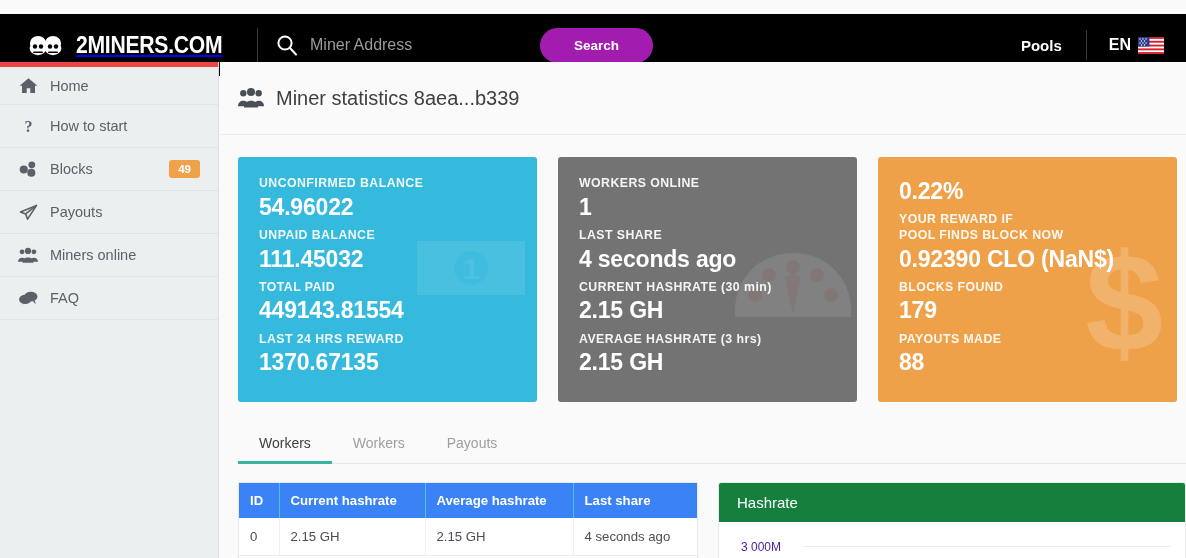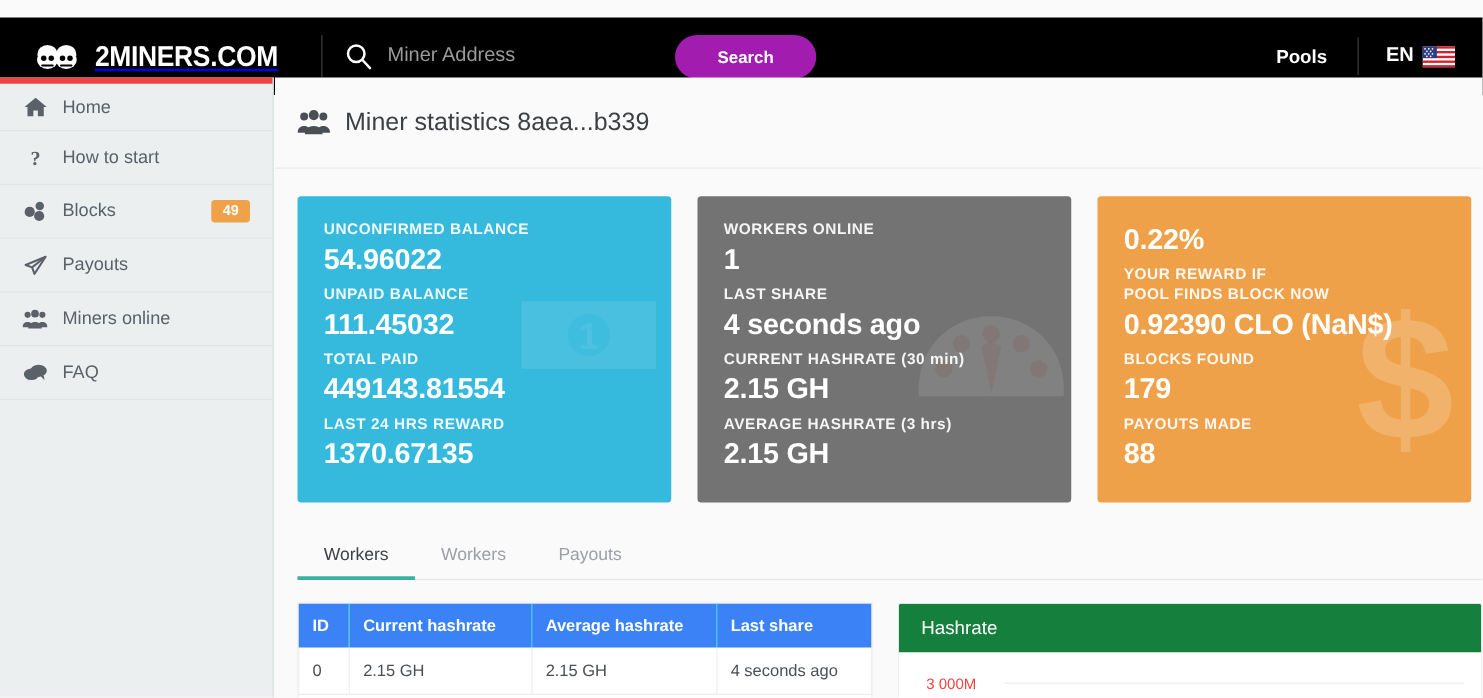--- a/index.html
+++ b/index.html
@@ -215,21 +215,21 @@
     overflow: hidden;
   }
   .chart-head {
     background: #15803d; color: #fff;
     font-size: 15px; padding: 11px 18px;
     font-family: "Liberation Sans", sans-serif;
   }
   .chart-body { height: 66px; position: relative; background: #fff; }
   .y-tick {
     position: absolute; left: 22px; top: 18px;
-    font-size: 12px; color: #ef4444;
+    font-size: 12px; color: #4c1d95;
     font-family: "Liberation Sans", sans-serif;
   }
   .gridline {
     position: absolute; left: 84px; right: 14px; top: 24px;
     height: 1px; background: #ededed;
   }
 </style>
 </head>
 <body>
 

